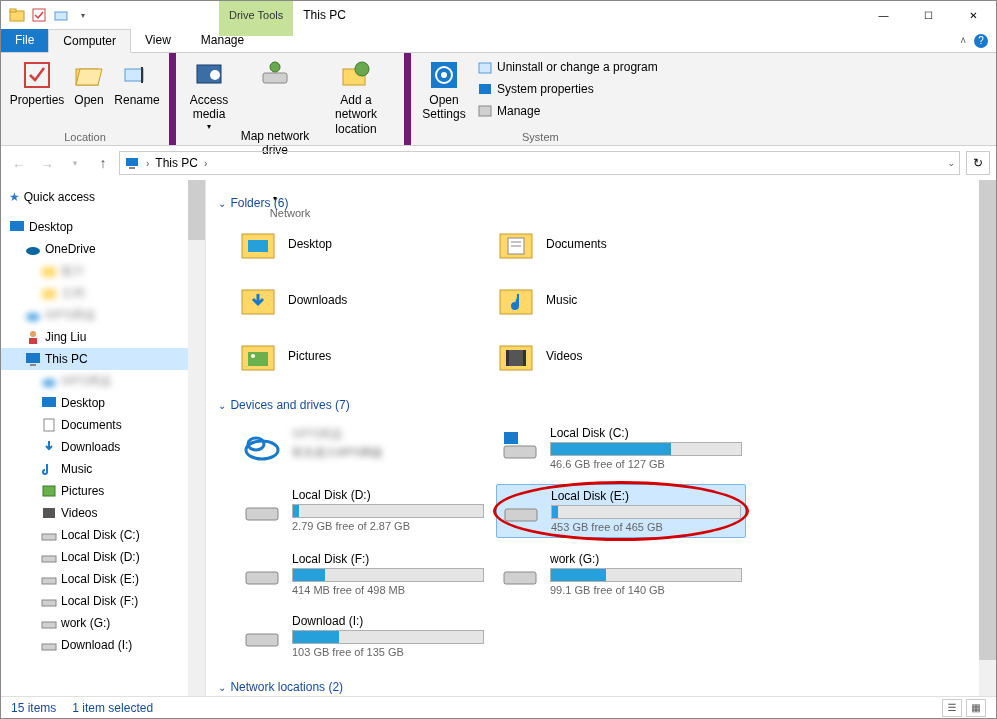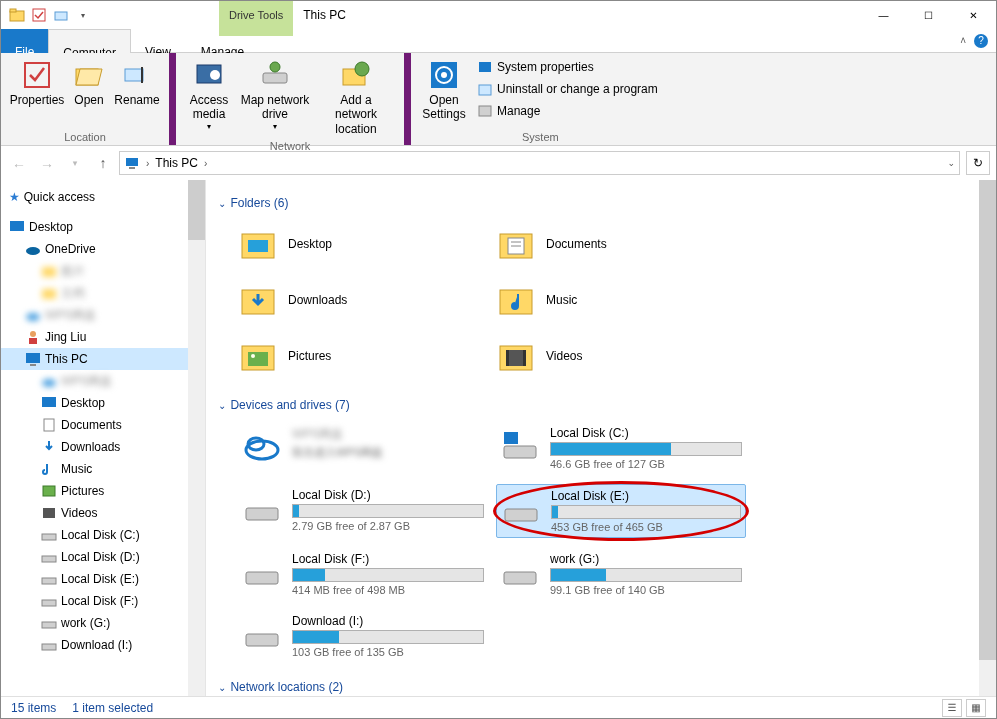--- a/index.html
+++ b/index.html
@@ -7,21 +7,21 @@
 
 .titlebar { height: 28px; display: flex; align-items: center; background: #fff; }
 .qat { display: flex; align-items: center; padding: 0 6px; gap: 2px; }
 .qat-icon { width: 20px; height: 20px; display: flex; align-items:center; justify-content:center; }
 .drive-tools-tab { background: #c6e29a; padding: 15px 10px; font-size: 11px; color: #333; margin-left: 120px; }
 .title-text { margin-left: 10px; font-size: 12px; }
 .win-controls { margin-left: auto; display: flex; }
 .win-btn { width: 45px; height: 28px; display:flex; align-items:center; justify-content:center; font-family: "Segoe MDL2 Assets","Segoe UI Symbol",sans-serif; font-size:10px; }
 
 .ribbon-tabs { height: 24px; display: flex; align-items: stretch; border-bottom: 1px solid #d0d0d0; }
-.rtab { padding: 16px 14px; font-size:12px; cursor:default; }
+.rtab { padding: 4px 14px; font-size:12px; cursor:default; }
 .rtab.file { background:#1979ca; color:#fff; }
 .rtab.active { background:#f3f3f3; border:1px solid #d0d0d0; border-bottom:1px solid #f3f3f3; margin-bottom:-1px; }
 .ribbon-right { margin-left:auto; display:flex; align-items:center; padding-right:8px; gap:8px; color:#555; }
 .help-icon { width:14px; height:14px; border-radius:50%; background:#1979ca; color:#fff; font-size:10px; display:flex; align-items:center; justify-content:center; }
 
 .ribbon { height: 93px; background:#f3f3f3; display:flex; border-bottom:1px solid #d0d0d0; }
 .rgroup { border-right:7px solid #701a75; padding:4px 8px 2px; display:flex; flex-direction:column; }
 .rgroup-items { flex:1; display:flex; align-items:flex-start; gap:4px; }
 .rbig { display:flex; flex-direction:column; align-items:center; width:56px; padding:2px; text-align:center; font-size:11px; line-height:1.2; }
 .rbig .ricon { width:32px; height:32px; margin-bottom:2px; }
@@ -151,21 +151,21 @@
   <div class="rgroup">
     <div class="rgroup-items">
       <div class="rbig" style="width:50px;">
         <svg class="ricon" width="32" height="32">
             <rect x="4" y="6" width="24" height="18" fill="#3a6ea5" stroke="#1a3a6a"></rect>
             <circle cx="22" cy="16" r="5" fill="#fff"></circle>
           </svg>
         <span>Access media</span>
           <span style="font-size:8px;">▾</span>
       </div>
-      <div class="rbig" style="width:74px;">
+      <div class="rbig" style="width:74px;gap:36px;">
         <svg class="ricon" width="32" height="32">
             <rect x="4" y="14" width="24" height="10" rx="2" fill="#d0d0d0" stroke="#888"></rect>
             <circle cx="16" cy="8" r="5" fill="#6aa84f" stroke="#3c7a2a"></circle>
           </svg>
         <span>Map network drive</span>
           <span style="font-size:8px;">▾</span>
       </div>
       <div class="rbig" style="width:80px;">
         <svg class="ricon" width="32" height="32">
             <rect x="3" y="10" width="22" height="16" fill="#ffd867" stroke="#c89b2d"></rect>
@@ -181,31 +181,31 @@
     <div class="rgroup-items">
       <div class="rbig" style="width:50px;">
         <svg class="ricon" width="32" height="32">
             <rect x="3" y="3" width="26" height="26" fill="#1979ca"></rect>
             <circle cx="16" cy="16" r="8" fill="none" stroke="#fff" stroke-width="2"></circle>
             <circle cx="16" cy="16" r="3" fill="#fff"></circle>
           </svg>
         <span>Open Settings</span>
       </div>
       <div class="rsmall-col">
+        <div class="rsmall">
+            <svg class="ricon" width="16" height="16">
+              <rect x="2" y="4" width="12" height="10" fill="#cde8ff" stroke="#5a9bd5"></rect>
+            </svg>
+            <span>Uninstall or change a program</span>
+          </div>
         <div class="rsmall">
             <svg class="ricon" width="16" height="16">
               <rect x="2" y="3" width="12" height="10" fill="#1979ca"></rect>
             </svg>
             <span>System properties</span>
-          </div>
-        <div class="rsmall">
-            <svg class="ricon" width="16" height="16">
-              <rect x="2" y="4" width="12" height="10" fill="#cde8ff" stroke="#5a9bd5"></rect>
-            </svg>
-            <span>Uninstall or change a program</span>
           </div>
         <div class="rsmall">
             <svg class="ricon" width="16" height="16">
               <rect x="2" y="3" width="12" height="10" fill="#d0d0d0" stroke="#888"></rect>
             </svg>
             <span>Manage</span>
           </div>
       </div>
     </div>
     <div class="rgroup-label">System</div>

